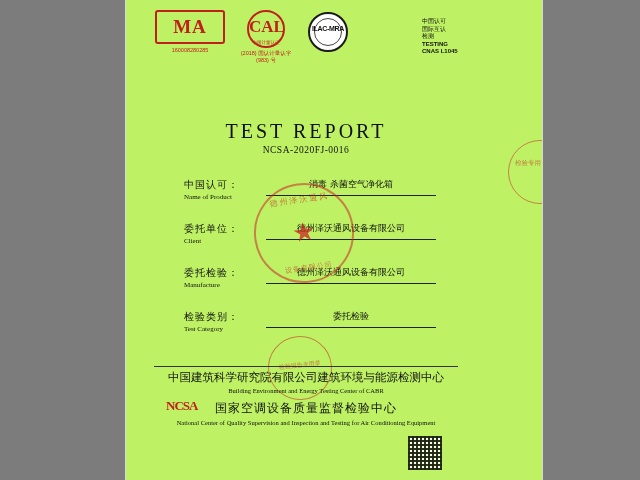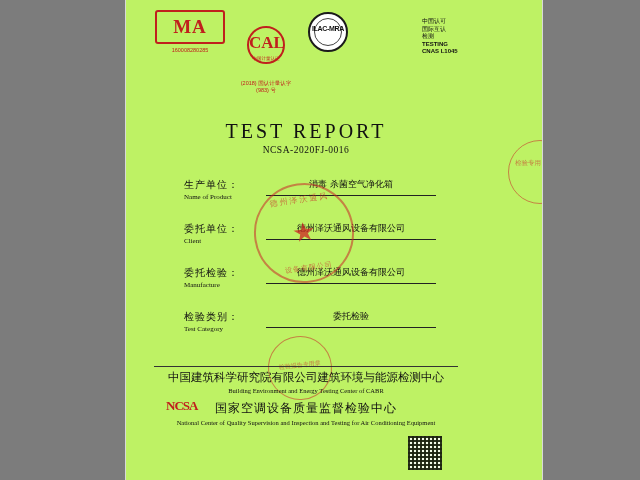--- a/index.html
+++ b/index.html
@@ -74,21 +74,21 @@
   .cal-box {
     left: 108px;
     top: 0;
     width: 64px;
   }
   .cal-circle {
     width: 34px;
     height: 34px;
     border-radius: 50%;
     border: 2px solid #c0201d;
-    margin: 16px auto;
+    margin: 0 auto;
     position: relative;
     color: #c0201d;
   }
   .cal-circle .c-text {
     position: absolute;
     left: 0; right: 0;
     top: 5px;
     font-size: 17px;
     font-weight: bold;
     font-family: "Liberation Serif", serif;
@@ -430,21 +430,21 @@
     </div>
   </div>
 
   <div class="title-en">TEST REPORT</div>
   <div class="report-no">NCSA-2020FJ-0016</div>
 
   <div class="fields">
 
     <div class="field-row">
       <div class="field-label">
-        <div class="label-cn">生产单位：</div>
+        <div class="label-cn">中国认可：</div>
         <div class="label-en">Name of Product</div>
       </div>
       <div class="field-value">消毒 杀菌空气净化箱</div>
     </div>
 
     <div class="field-row">
       <div class="field-label">
         <div class="label-cn">委托单位：</div>
         <div class="label-en">Client</div>
       </div>

